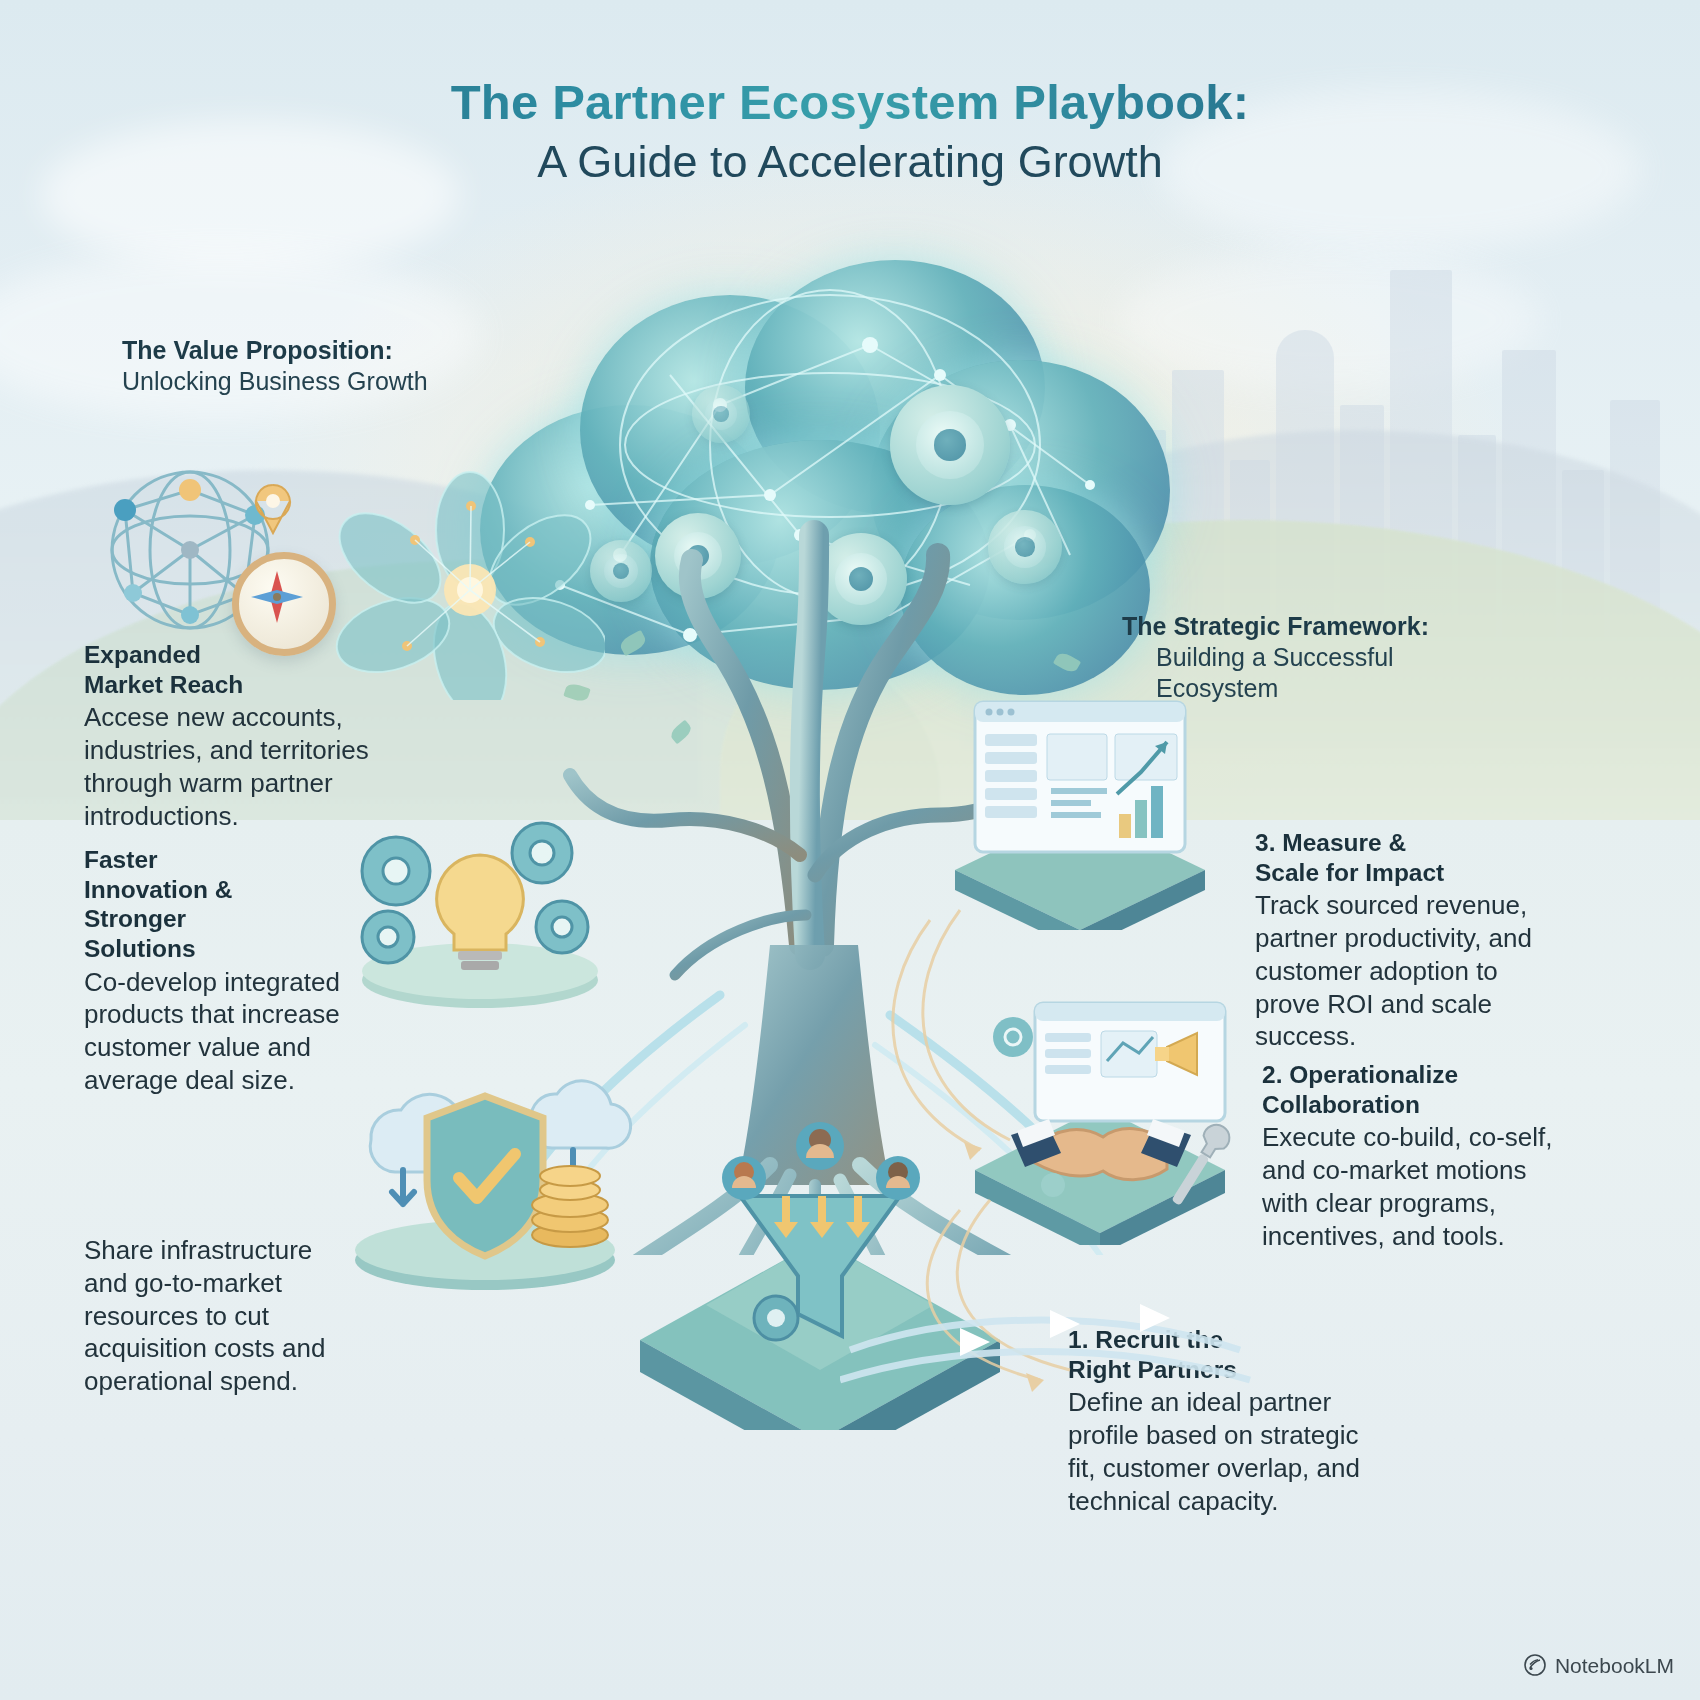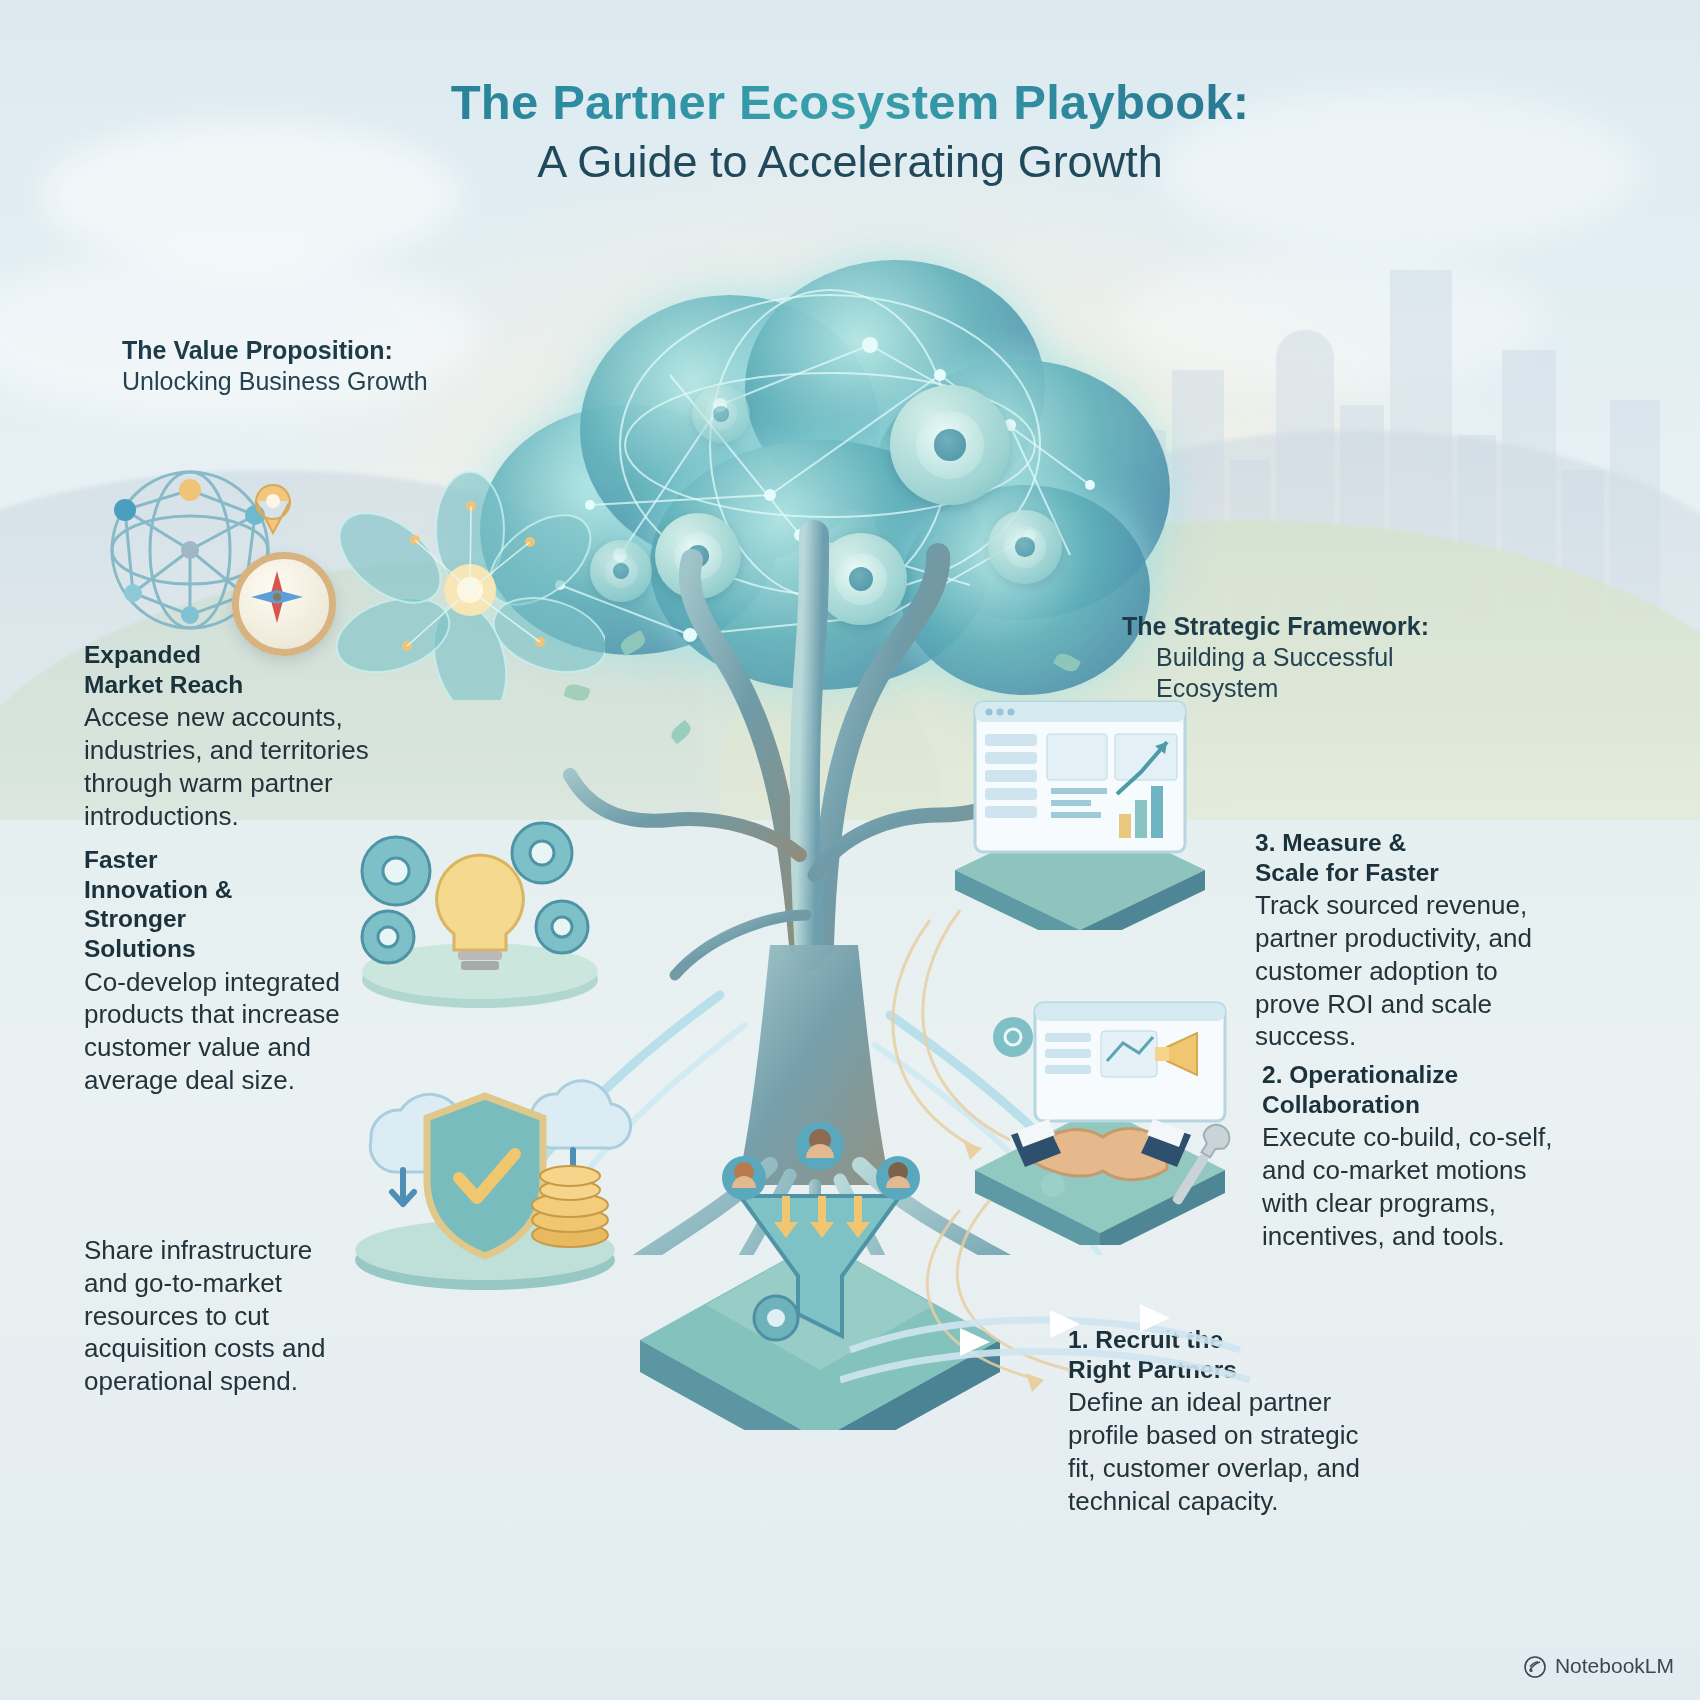--- a/index.html
+++ b/index.html
@@ -58,21 +58,21 @@
     box-shadow:0 0 46px rgba(160,225,230,.75);}
   .gearI{position:absolute;border-radius:50%;
     background:radial-gradient(circle at 35% 30%,#d6efe9,#9fd4d2 65%,#79bfc4 100%);
     box-shadow:0 3px 10px rgba(40,90,110,.22);}
   .gearI::before{content:"";position:absolute;inset:22%;border-radius:50%;
     background:radial-gradient(circle at 40% 35%,#eafaf6,#a9d9d7);}
   .gearI::after{content:"";position:absolute;inset:37%;border-radius:50%;
     background:radial-gradient(circle at 40% 35%,#6fb0bc,#4f93a6);}
 
   
-  .wm{position:absolute;right:26px;bottom:22px;display:flex;align-items:flex-end;gap:9px;
+  .wm{position:absolute;right:26px;bottom:22px;display:flex;align-items:flex-start;gap:9px;
     color:#253138;font-size:21px;opacity:.88;}
 
   .leafdot{position:absolute;border-radius:50%;}
 </style>
 </head>
 <body>
 
 <div id="poster">
 
   <div class="sky"></div>
@@ -353,21 +353,21 @@
           <rect x="246" y="96" width="12" height="52" fill="#6fb4c3"></rect>
         </g>
       <path d="M212 104 L236 82 L262 52" stroke="#4f9aa8" stroke-width="4" fill="none"></path>
       <polygon points="262,52 250,56 260,64" fill="#4f9aa8"></polygon>
     </svg>
   </div>
 
   <div class="blk ralign" style="left:1255px;top:828px;width:300px;">
     <div class="item-title">
       <div>3. Measure &amp;</div>
-      <div>Scale for Faster</div>
+      <div>Scale for Impact</div>
     </div>
     <div class="item-body">Track sourced revenue, partner productivity, and customer adoption to prove ROI and scale success.</div>
   </div>
 
   <div style="position:absolute;left:915px;top:985px;width:370px;height:260px;">
     <svg width="370" height="260">
       <polygon points="60,185 185,122 310,185 185,248" fill="#91c8c0"></polygon>
       <polygon points="60,185 60,208 185,270 185,248" fill="#5e9aa4"></polygon>
       <polygon points="310,185 310,208 185,270 185,248" fill="#4e8696"></polygon>
       <rect x="120" y="18" width="190" height="118" rx="8" fill="#f7fbfd" stroke="#b6d6e2" stroke-width="3"></rect>

